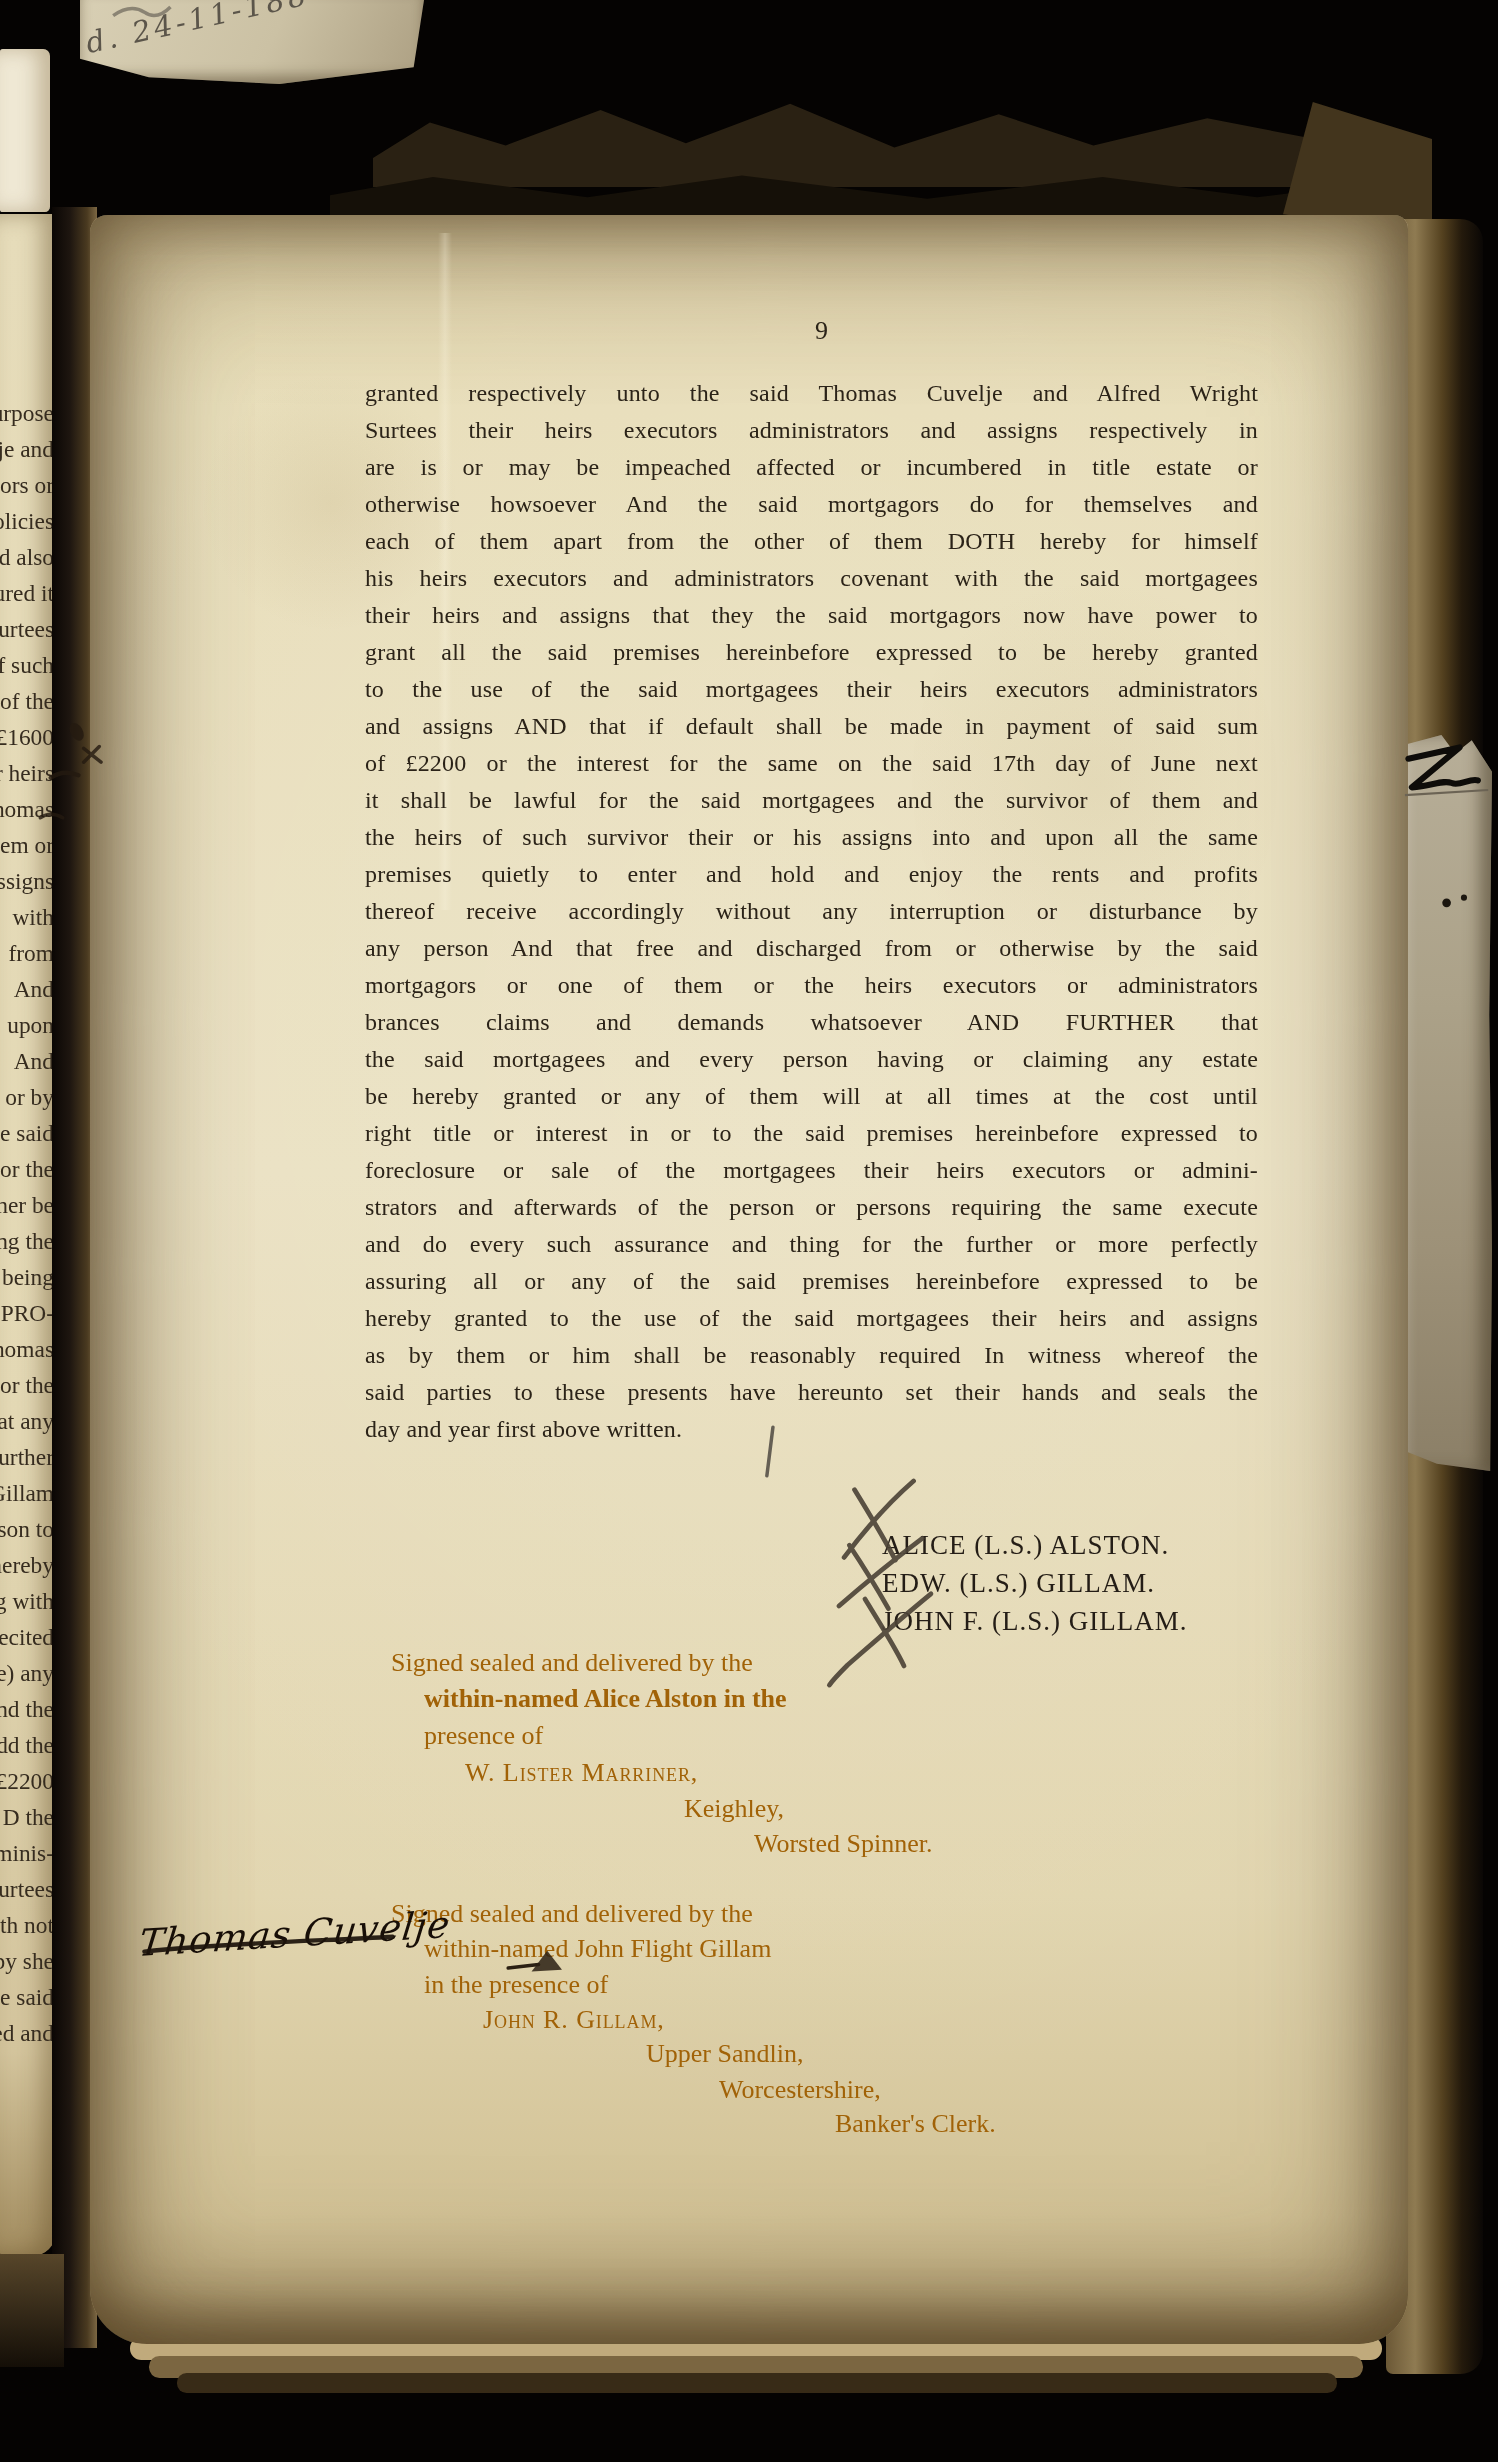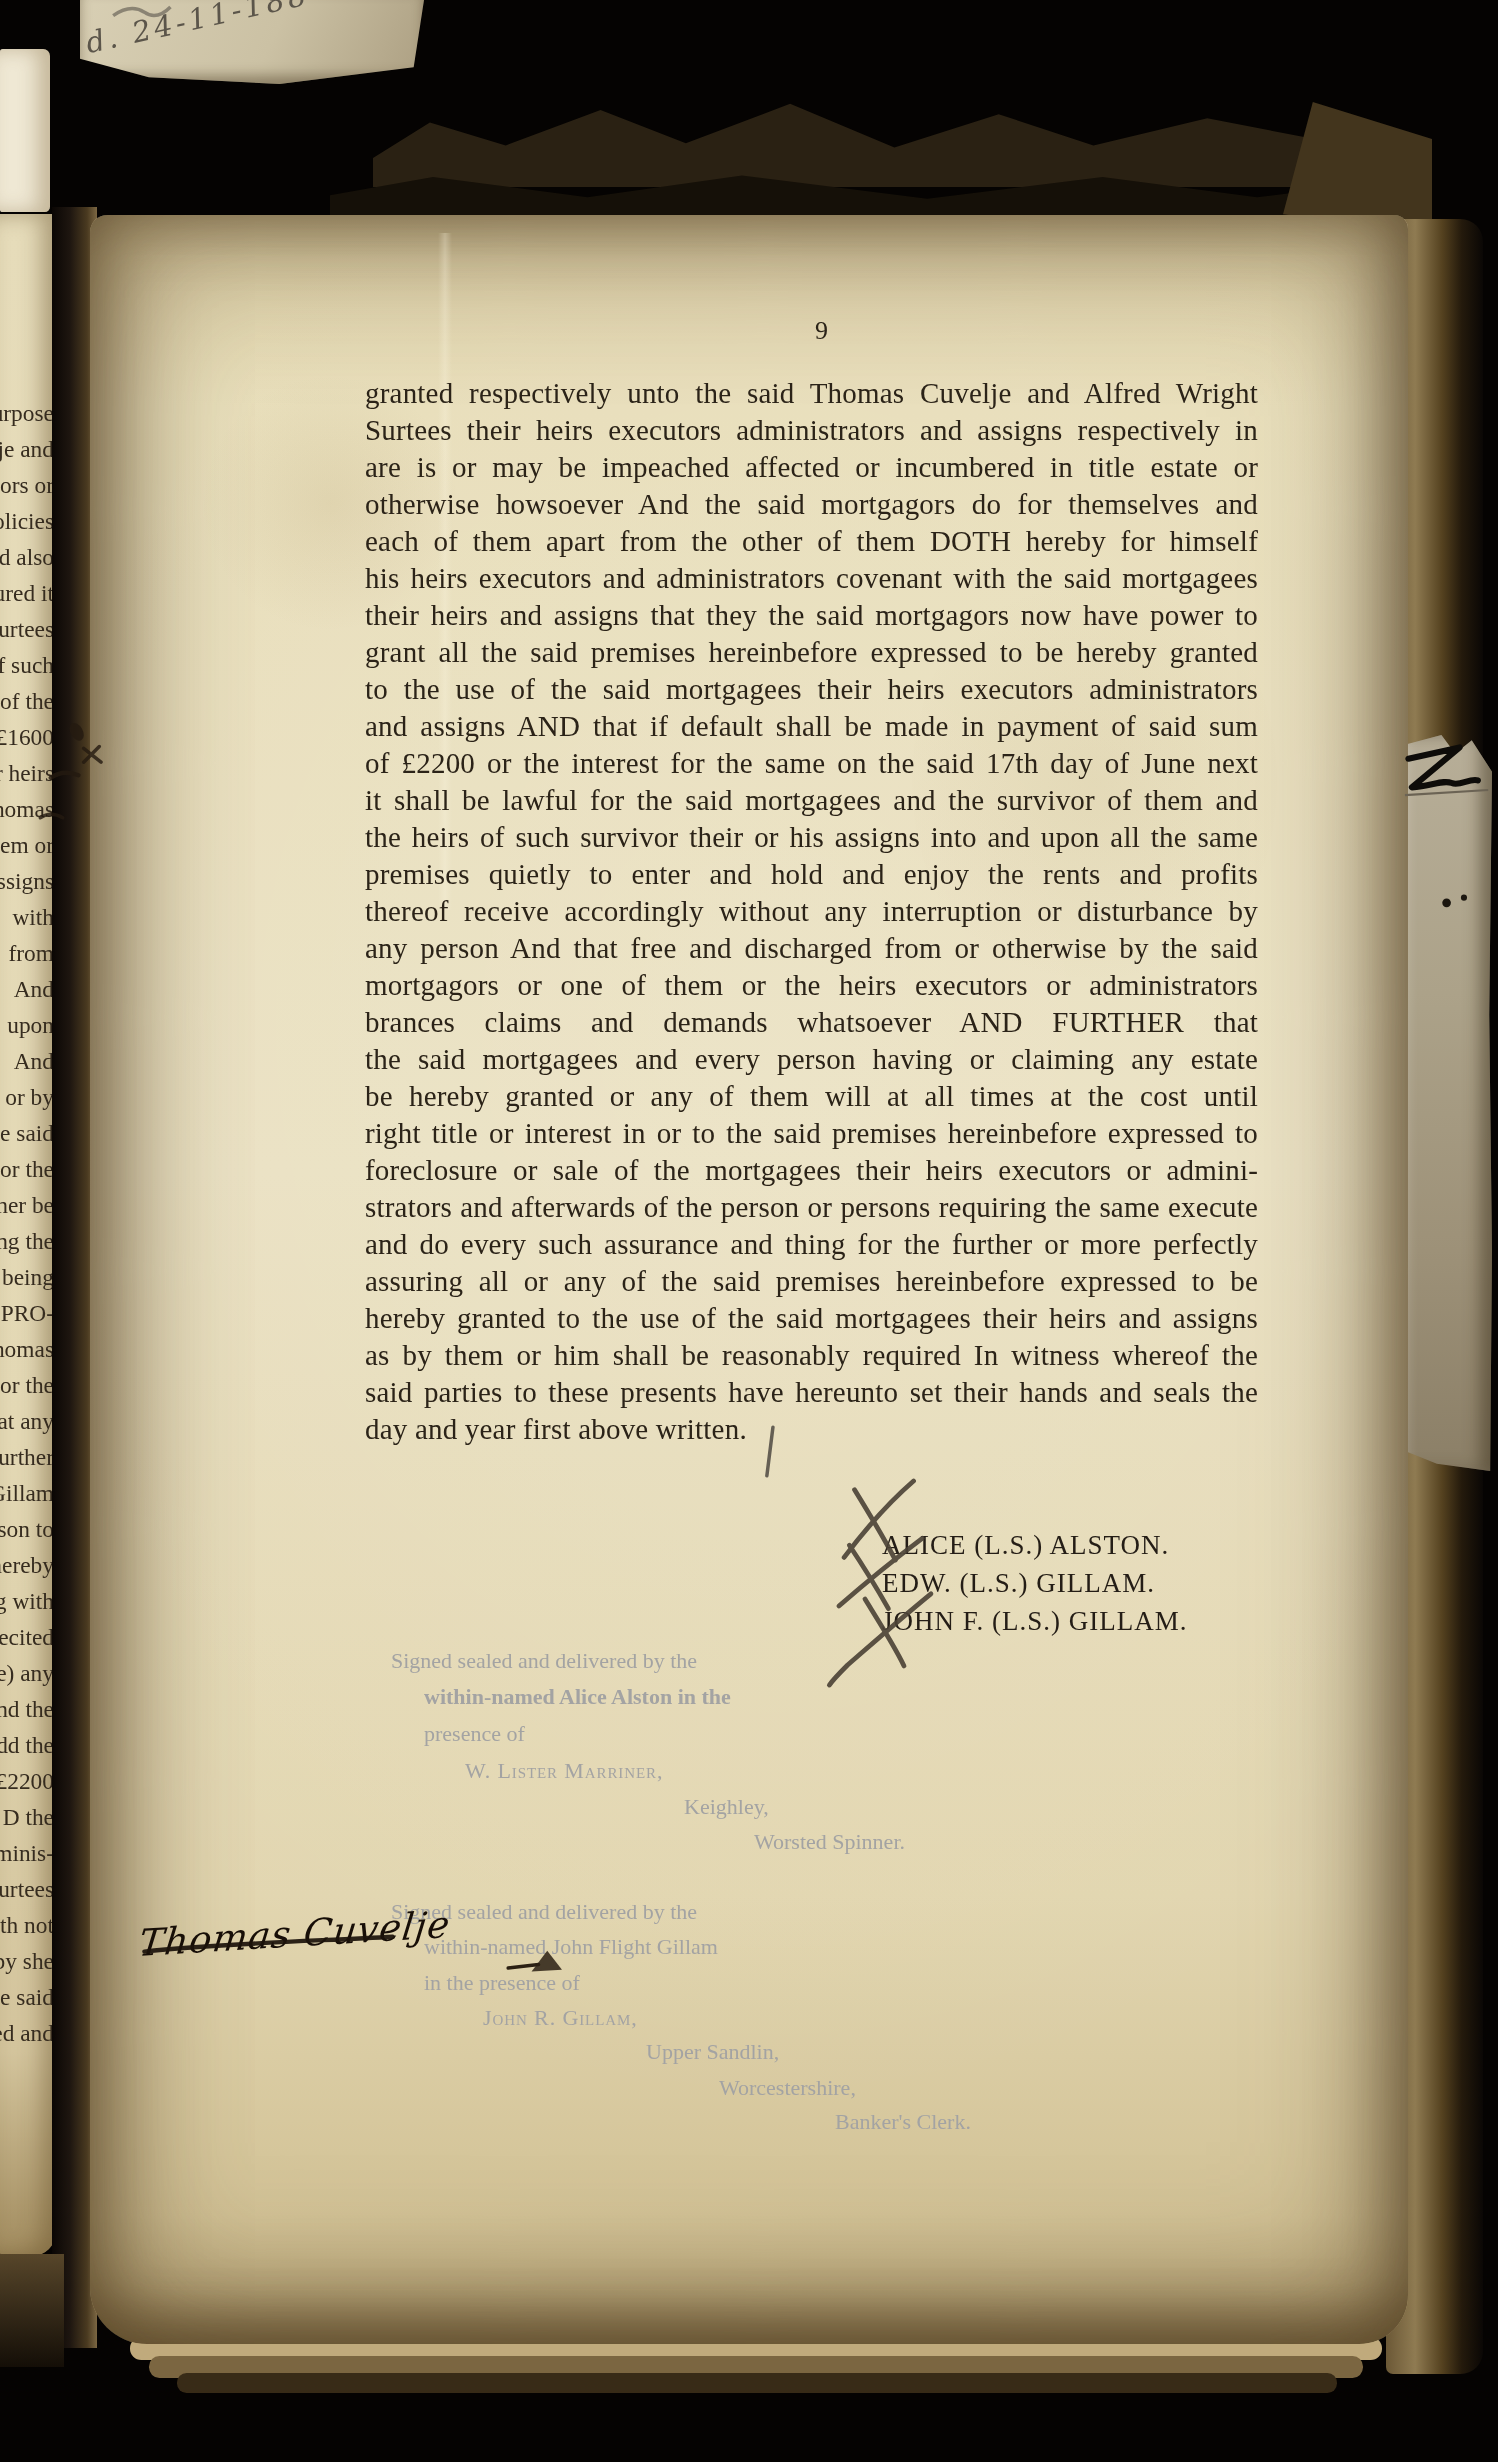--- a/index.html
+++ b/index.html
@@ -56,27 +56,27 @@
   .scrap{position:absolute;left:80px;top:0;width:344px;height:84px;overflow:hidden;
          background:linear-gradient(115deg,#d8cfb4,#cbc1a4 55%,#ac9f82);
          clip-path:polygon(0 0,100% 0,97% 80%,58% 100%,20% 92%,0 70%);
          box-shadow:inset 0 -8.7px 12px rgba(60,45,20,.4);}
   .scrap-line{position:absolute;left:10.4px;top:26px;width:330px;font-style:italic;
               font-family:"DejaVu Serif",serif;font-size:29px;color:#5b554a;
               transform:rotate(-12.5deg);transform-origin:left bottom;letter-spacing:3.5px;}
   
   .pageno{position:absolute;left:778px;top:316px;width:87px;text-align:center;
           font-size:26px;color:#2b2318;}
-  .deed{position:absolute;left:365px;top:375px;width:893px;font-size:29px;line-height:37px;
+  .deed{position:absolute;left:365px;top:375px;width:893px;font-size:24px;line-height:37px;
         color:#2b2318;letter-spacing:0.2px;}
   .jline{text-align:justify;text-align-last:justify;white-space:normal;}
   .jline:last-child{text-align-last:left;}
   .sigs{position:absolute;left:882px;top:1526px;font-size:27px;line-height:38px;
         color:#241d16;letter-spacing:1px;white-space:nowrap;}
-  .att-line{position:absolute;font-size:22px;color:#a3a3a3;white-space:nowrap;line-height:1;text-align:right;}
+  .att-line{position:absolute;font-size:26px;color:#a16207;white-space:nowrap;line-height:1;text-align:right;}
   .smallcaps{font-variant:small-caps;letter-spacing:0.9px;}
   .ink-sig{position:absolute;left:139px;top:1914px;width:260px;font-family:"DejaVu Serif",serif;
            font-style:italic;font-size:37px;color:#170e07;white-space:nowrap;
            transform:rotate(-3.5deg) skewX(-10deg);letter-spacing:0.9px;}
   svg.overlay{position:absolute;left:0;top:0;z-index:50;pointer-events:none;}
 </style>
 </head>
 <body>
 
 <div id="canvas">

